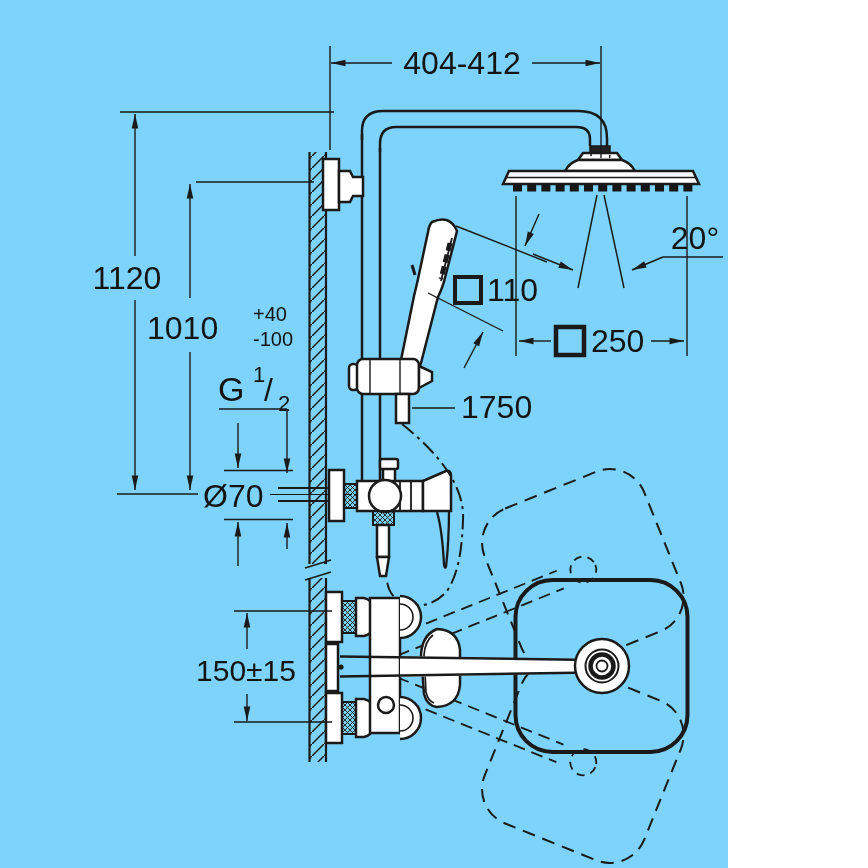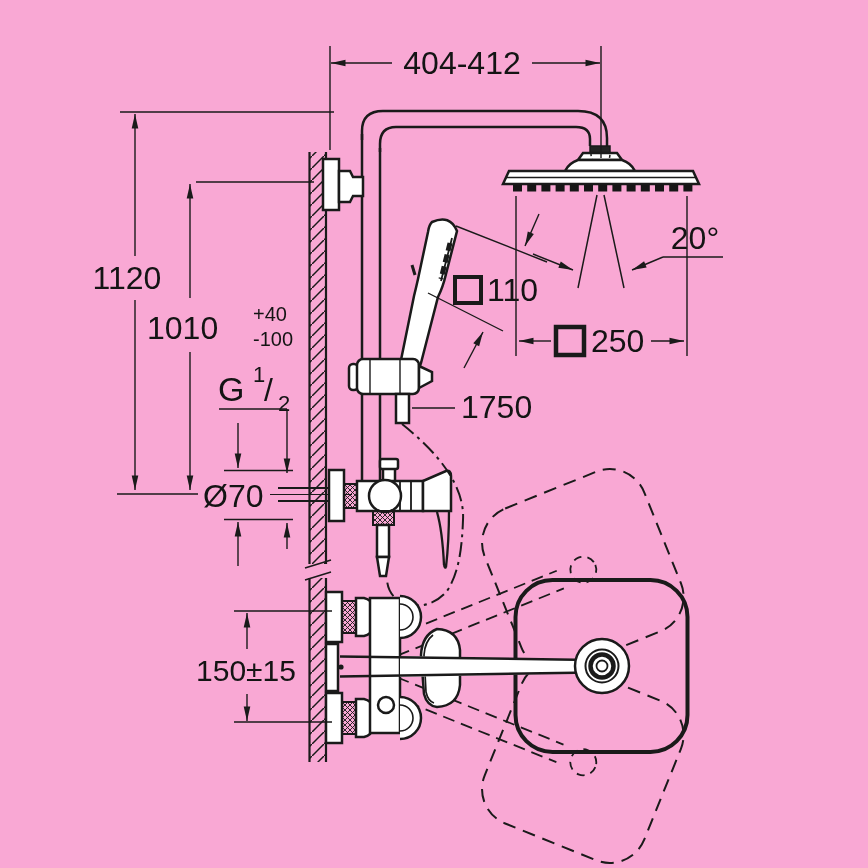--- a/index.html
+++ b/index.html
@@ -1,16 +1,16 @@
 <!DOCTYPE html>
 <html><head>
 <meta charset="utf-8">
 <style>
   html,body{margin:0;padding:0;background:#ffffff;}
-  .stage{width:868px;height:868px;position:relative;background:#f9a8d4;overflow:hidden;}
+  .stage{width:728px;height:868px;position:relative;background:#7dd3fc;overflow:hidden;}
   svg{display:block;}
   svg text{font-family:"Liberation Sans","DejaVu Sans",sans-serif;fill:#141414;}
   .ln{stroke:#1a1a1a;fill:none;}
   .thin{stroke:#1a1a1a;stroke-width:1.4;fill:none;}
   .prod{stroke:#1a1a1a;stroke-width:2.5;fill:none;}
   .prodw{stroke:#1a1a1a;stroke-width:2.5;fill:#ffffff;}
   .dash{stroke:#1a1a1a;stroke-width:2;fill:none;stroke-dasharray:13 8;}
 </style>
 </head>
 <body>

